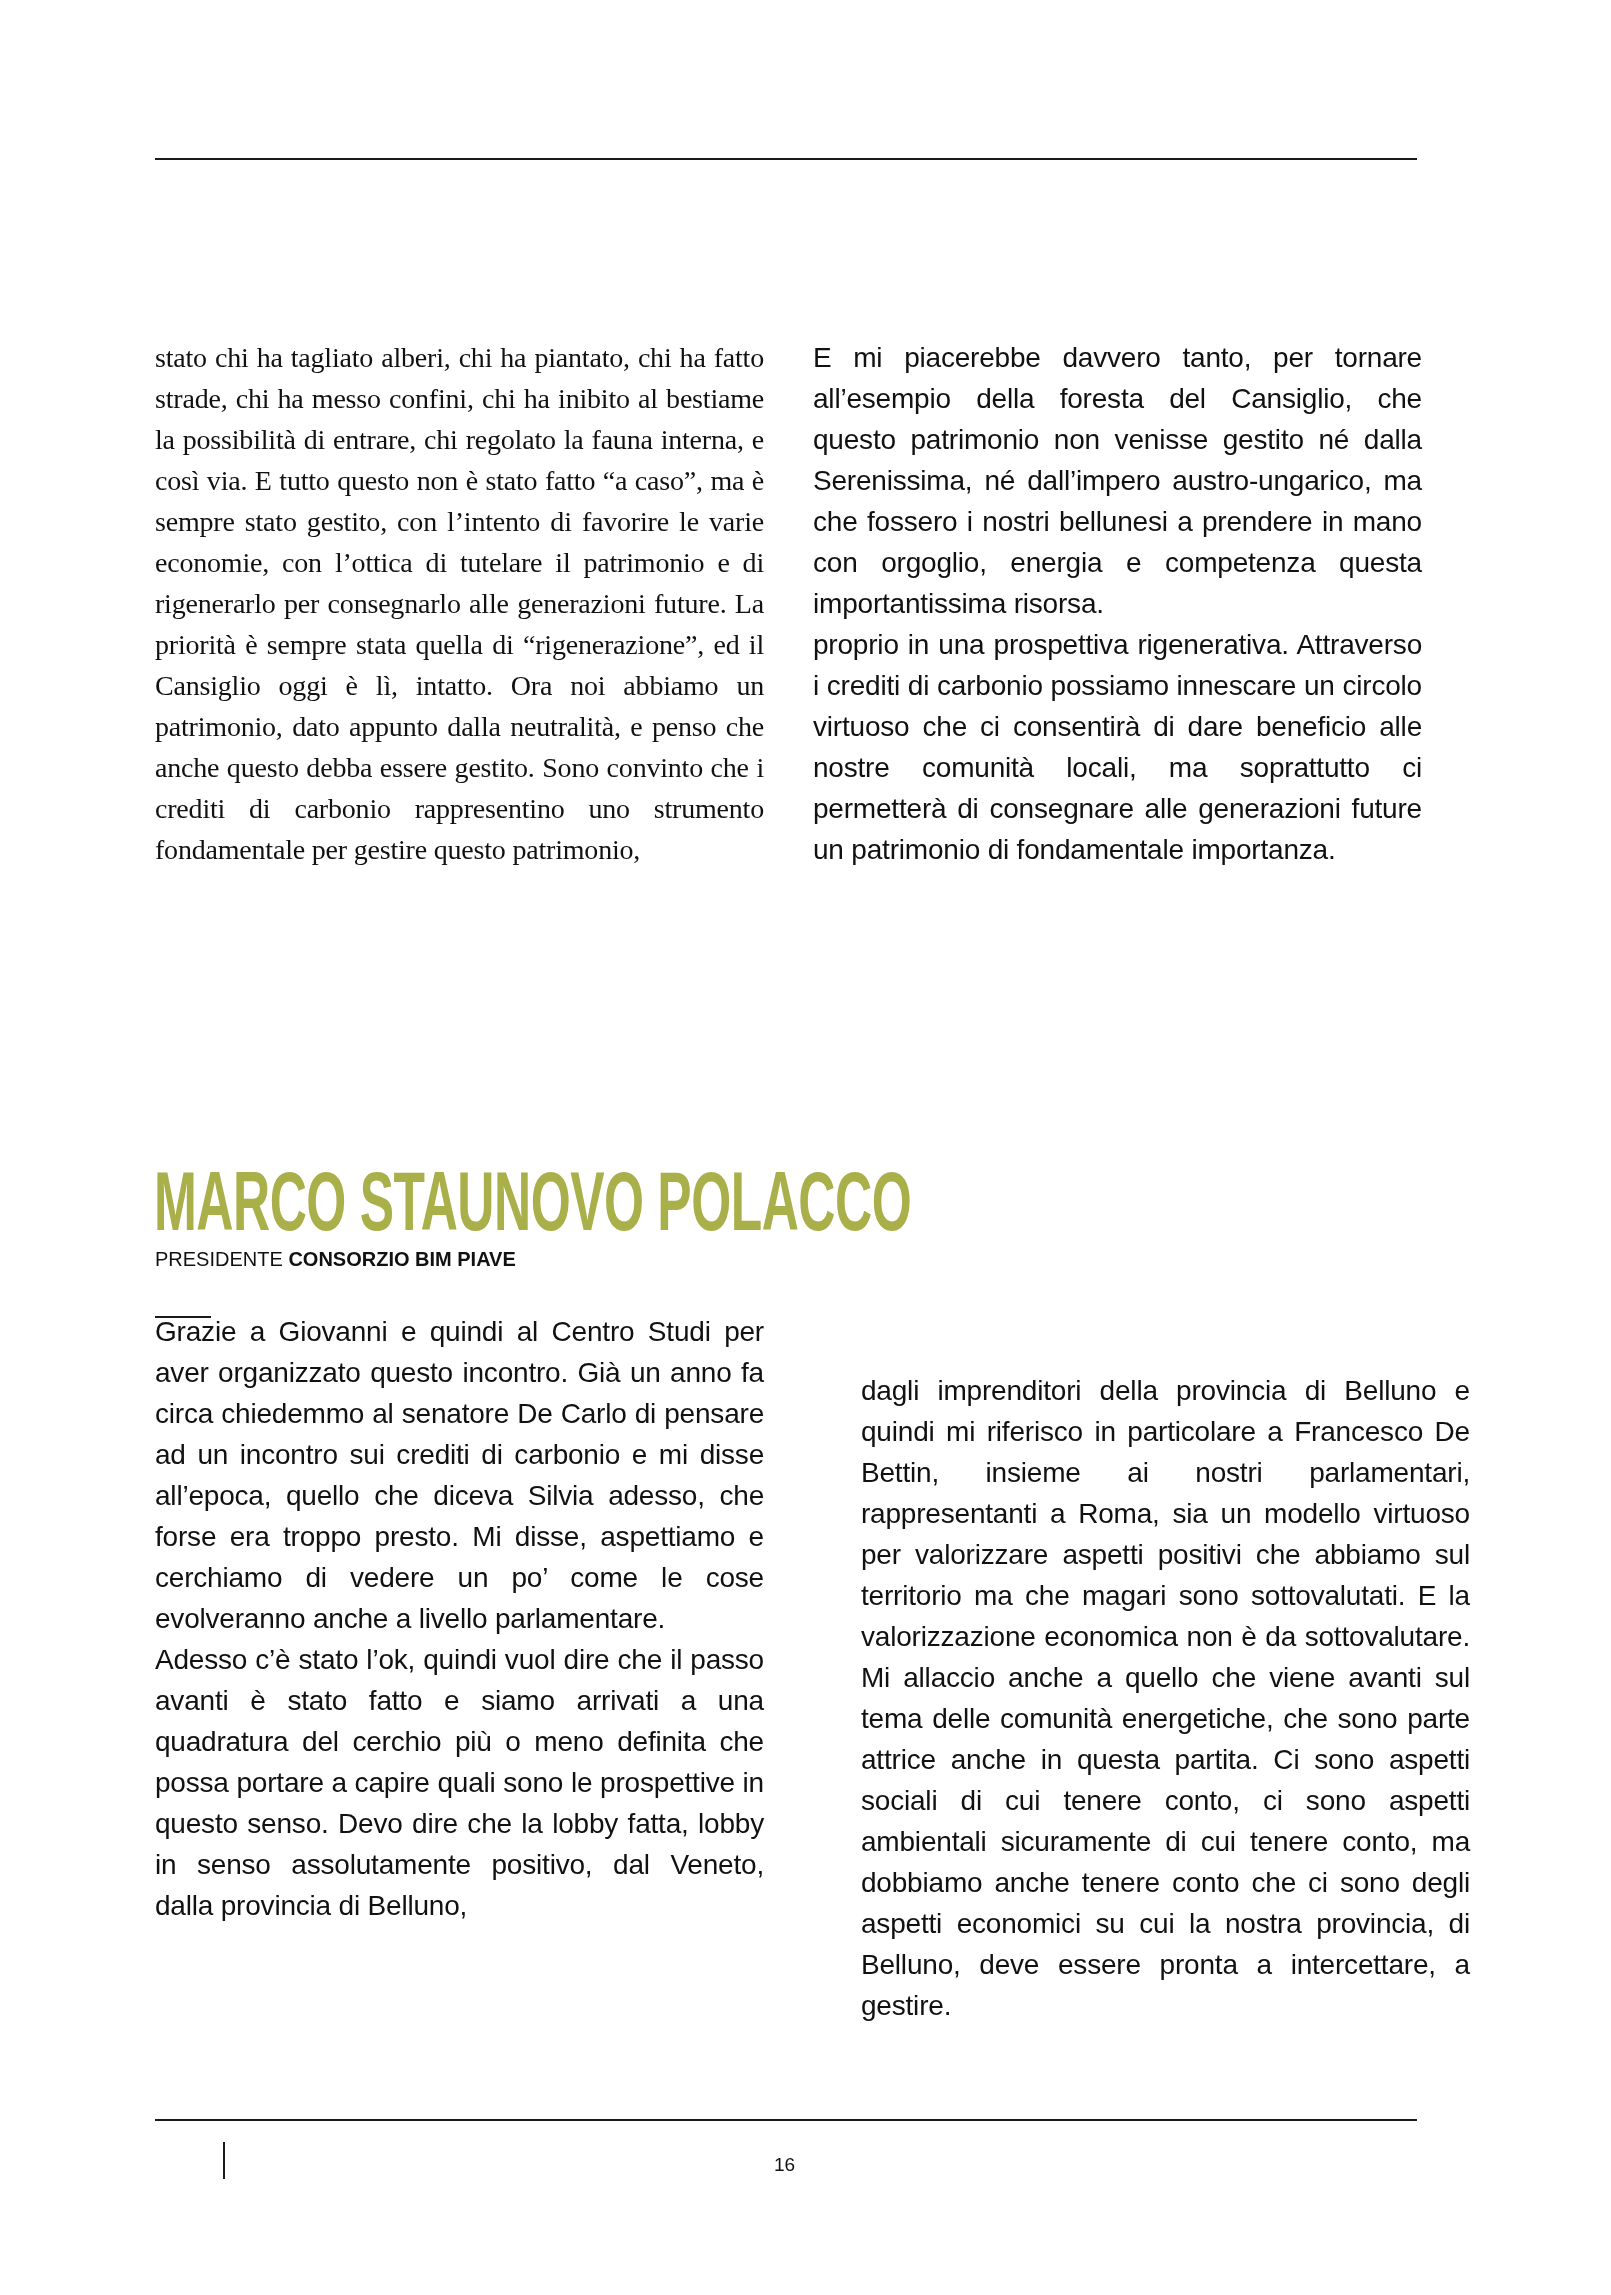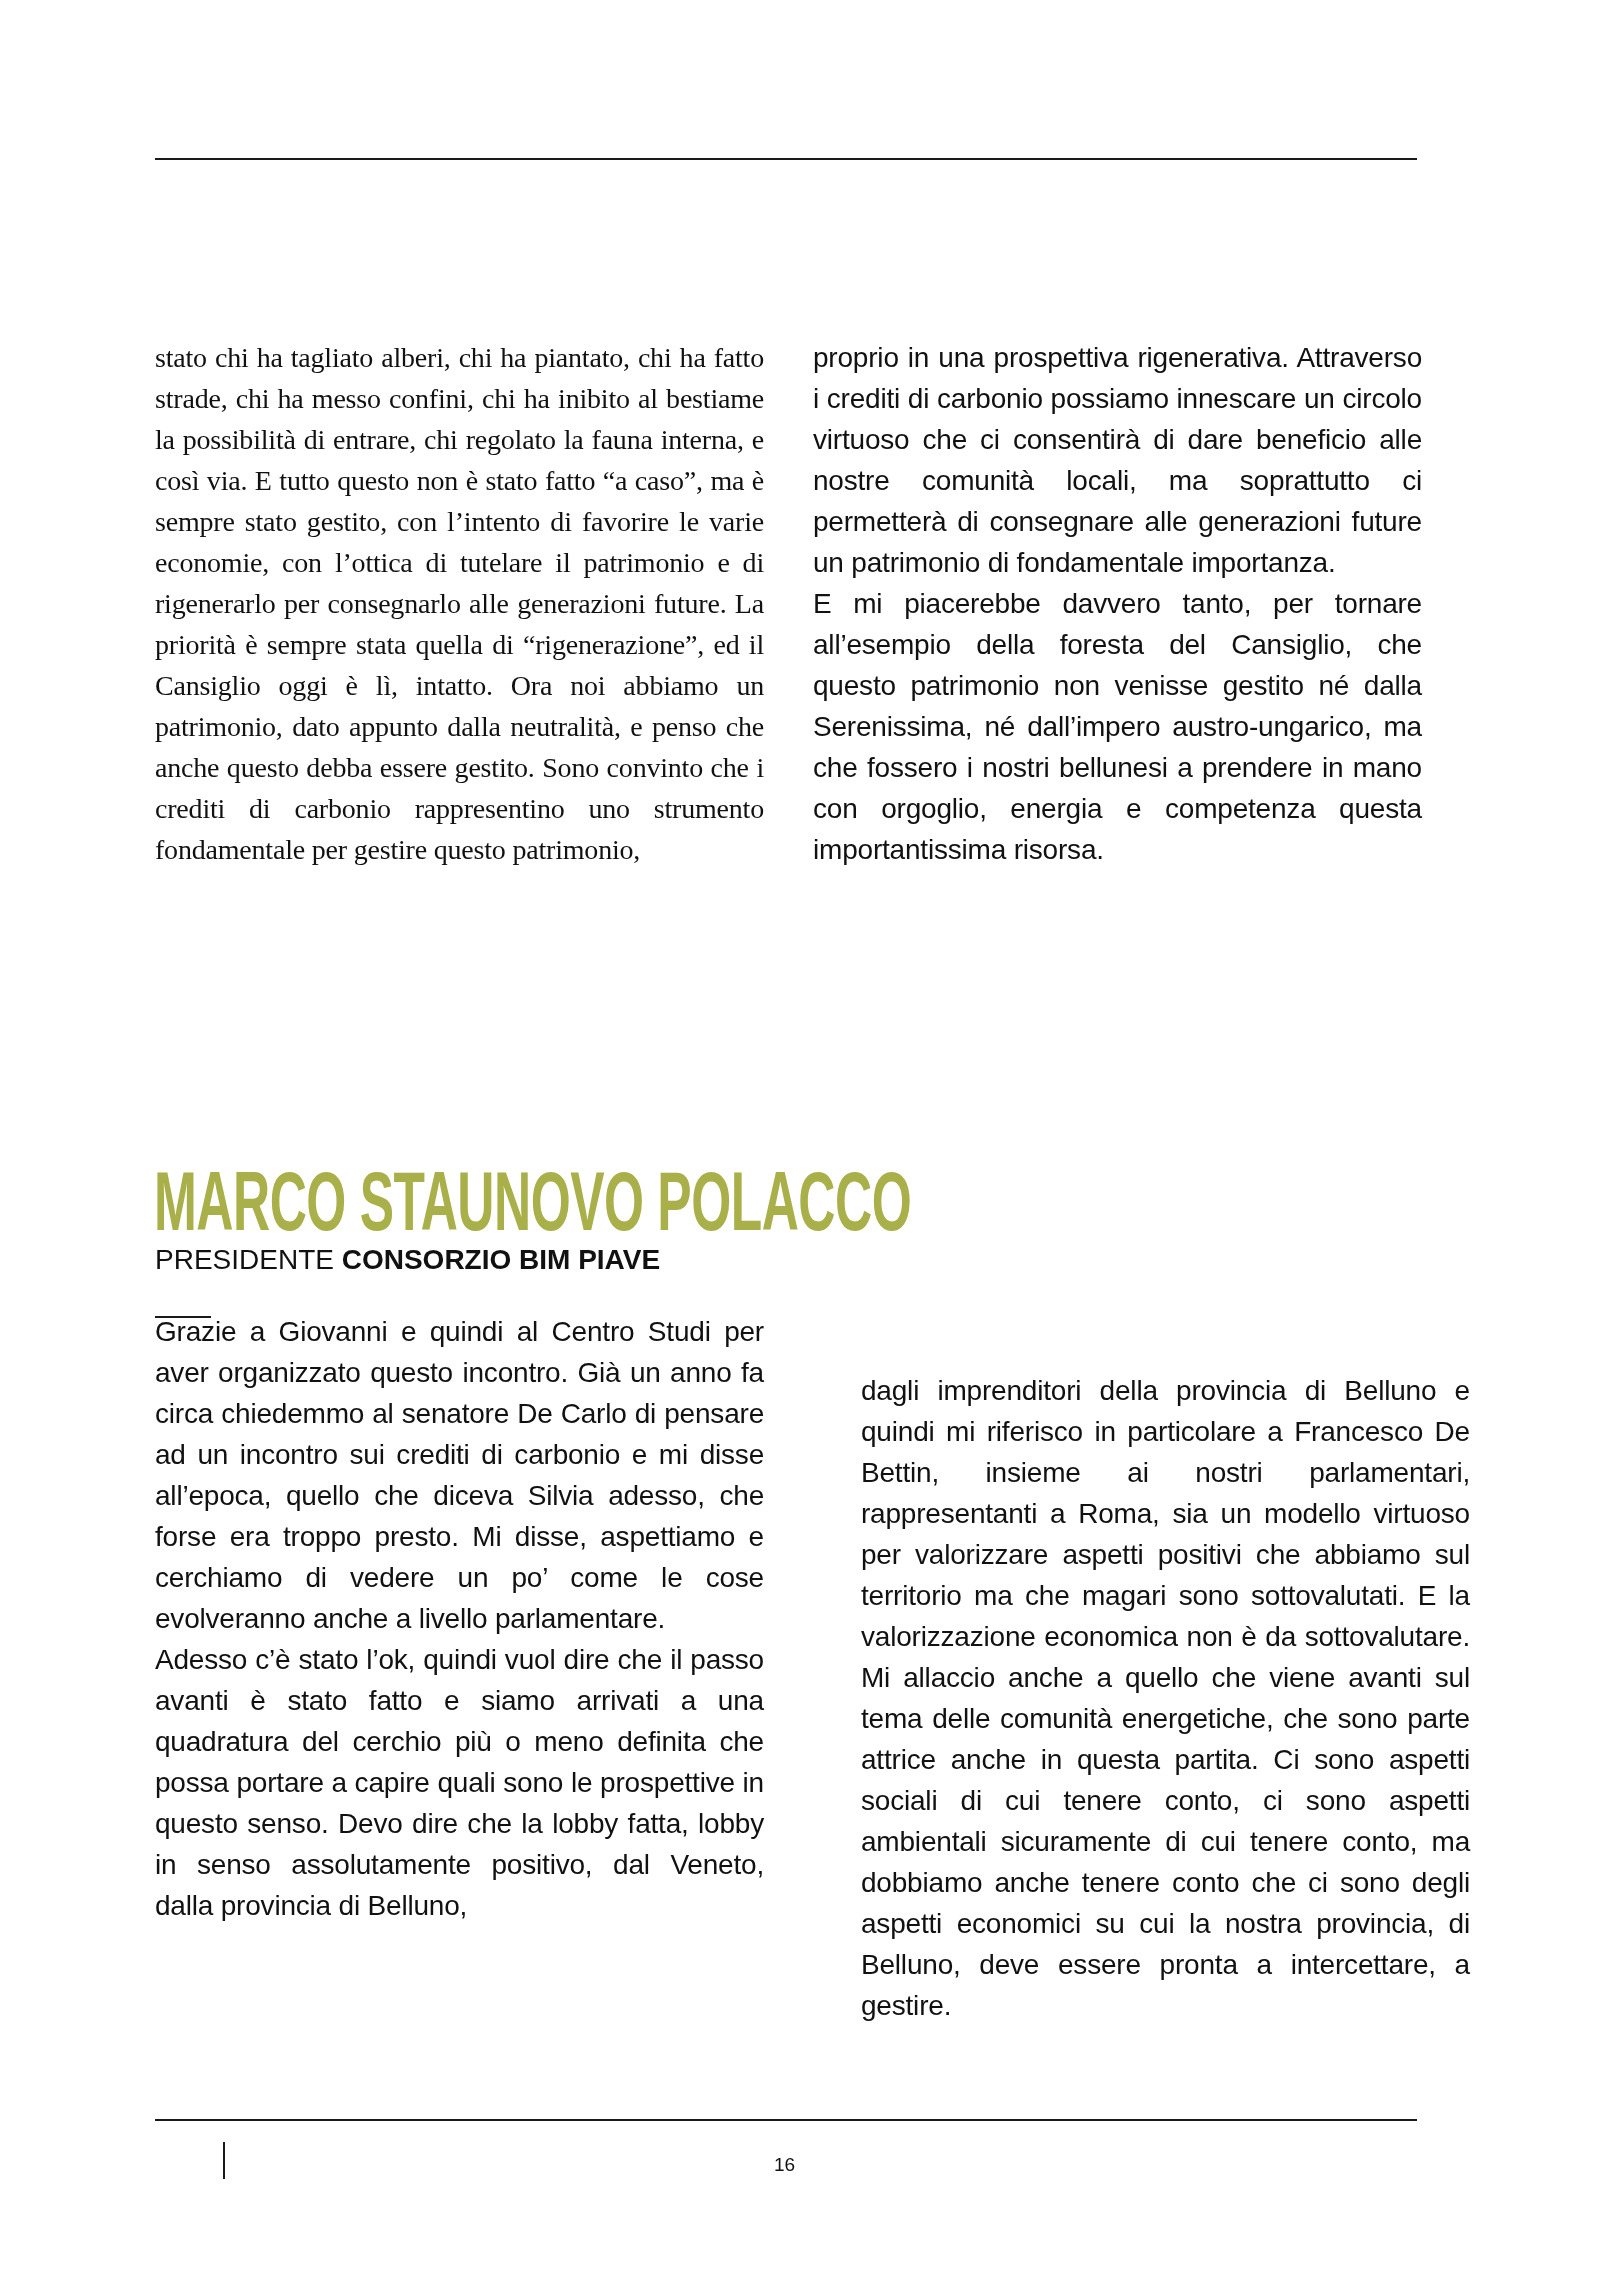--- a/index.html
+++ b/index.html
@@ -12,40 +12,40 @@
   .col p { margin: 0; text-align: justify; text-align-last: left; }
   #sec1-left { left: 155px; top: 337px; font-family: Liberation Serif, serif; }
   #sec1-right { left: 813px; top: 337px; }
   #sec2-left { left: 155px; top: 1311px; }
   #sec2-right { left: 813px; top: 1370px; margin-left: 48px; }
   .speaker-name { position: absolute; left: 154px; top: 1156px;
                   font-family: "Liberation Sans", sans-serif; font-weight: bold;
                   font-size: 83px; line-height: 91px; color: #a9b04a;
                   transform: scaleX(0.62); transform-origin: left top;
                   letter-spacing: -0.8px; white-space: nowrap; }
-  .speaker-role { position: absolute; left: 155px; top: 1243px; font-size: 28px; line-height: 33px;
+  .speaker-role { position: absolute; left: 155px; top: 1243px; font-size: 20px; line-height: 33px;
                   white-space: nowrap; }
   .speaker-role .role-light { font-weight: normal; }
   .speaker-role .role-org { font-weight: bold; }
   .short-rule { position: absolute; left: 155px; top: 1316px; width: 56px; height: 1.7px; background: #1a1a1a; }
   .footer-bar { position: absolute; left: 223px; top: 2142px; width: 1.7px; height: 37px; background: #1a1a1a; }
   .page-number { position: absolute; left: 774px; top: 2150px; font-size: 19px; line-height: 30px; }
 </style>
 </head>
 <body>
 
 <div class="rule-top"></div>
 
 <div class="col" id="sec1-left">
   <p>stato chi ha tagliato alberi, chi ha piantato, chi ha fatto strade, chi ha messo confini, chi ha inibito al bestiame la possibilità di entrare, chi regolato la fauna interna, e così via. E tutto questo non è stato fatto “a caso”, ma è sempre stato gestito, con l’intento di favorire le varie economie, con l’ottica di tutelare il patrimonio e di rigenerarlo per consegnarlo alle generazioni future. La priorità è sempre stata quella di “rigenerazione”, ed il Cansiglio oggi è lì, intatto. Ora noi abbiamo un patrimonio, dato appunto dalla neutralità, e penso che anche questo debba essere gestito. Sono convinto che i crediti di carbonio rappresentino uno strumento fondamentale per gestire questo patrimonio,</p>
 </div>
 
 <div class="col" id="sec1-right">
+  <p>E mi piacerebbe davvero tanto, per tornare all’esempio della foresta del Cansiglio, che questo patrimonio non venisse gestito né dalla Serenissima, né dall’impero austro-ungarico, ma che fossero i nostri bellunesi a prendere in mano con orgoglio, energia e competenza questa importantissima risorsa.</p>
   <p>proprio in una prospettiva rigenerativa. Attraverso i crediti di carbonio possiamo innescare un circolo virtuoso che ci consentirà di dare beneficio alle nostre comunità locali, ma soprattutto ci permetterà di consegnare alle generazioni future un patrimonio di fondamentale importanza.</p>
-  <p>E mi piacerebbe davvero tanto, per tornare all’esempio della foresta del Cansiglio, che questo patrimonio non venisse gestito né dalla Serenissima, né dall’impero austro-ungarico, ma che fossero i nostri bellunesi a prendere in mano con orgoglio, energia e competenza questa importantissima risorsa.</p>
 </div>
 
 <div class="speaker-name">MARCO STAUNOVO POLACCO</div>
 <div class="speaker-role">
   <span class="role-light">PRESIDENTE</span>
   <span class="role-org">CONSORZIO BIM PIAVE</span>
 </div>
 <div class="short-rule"></div>
 
 <div class="col" id="sec2-left">

